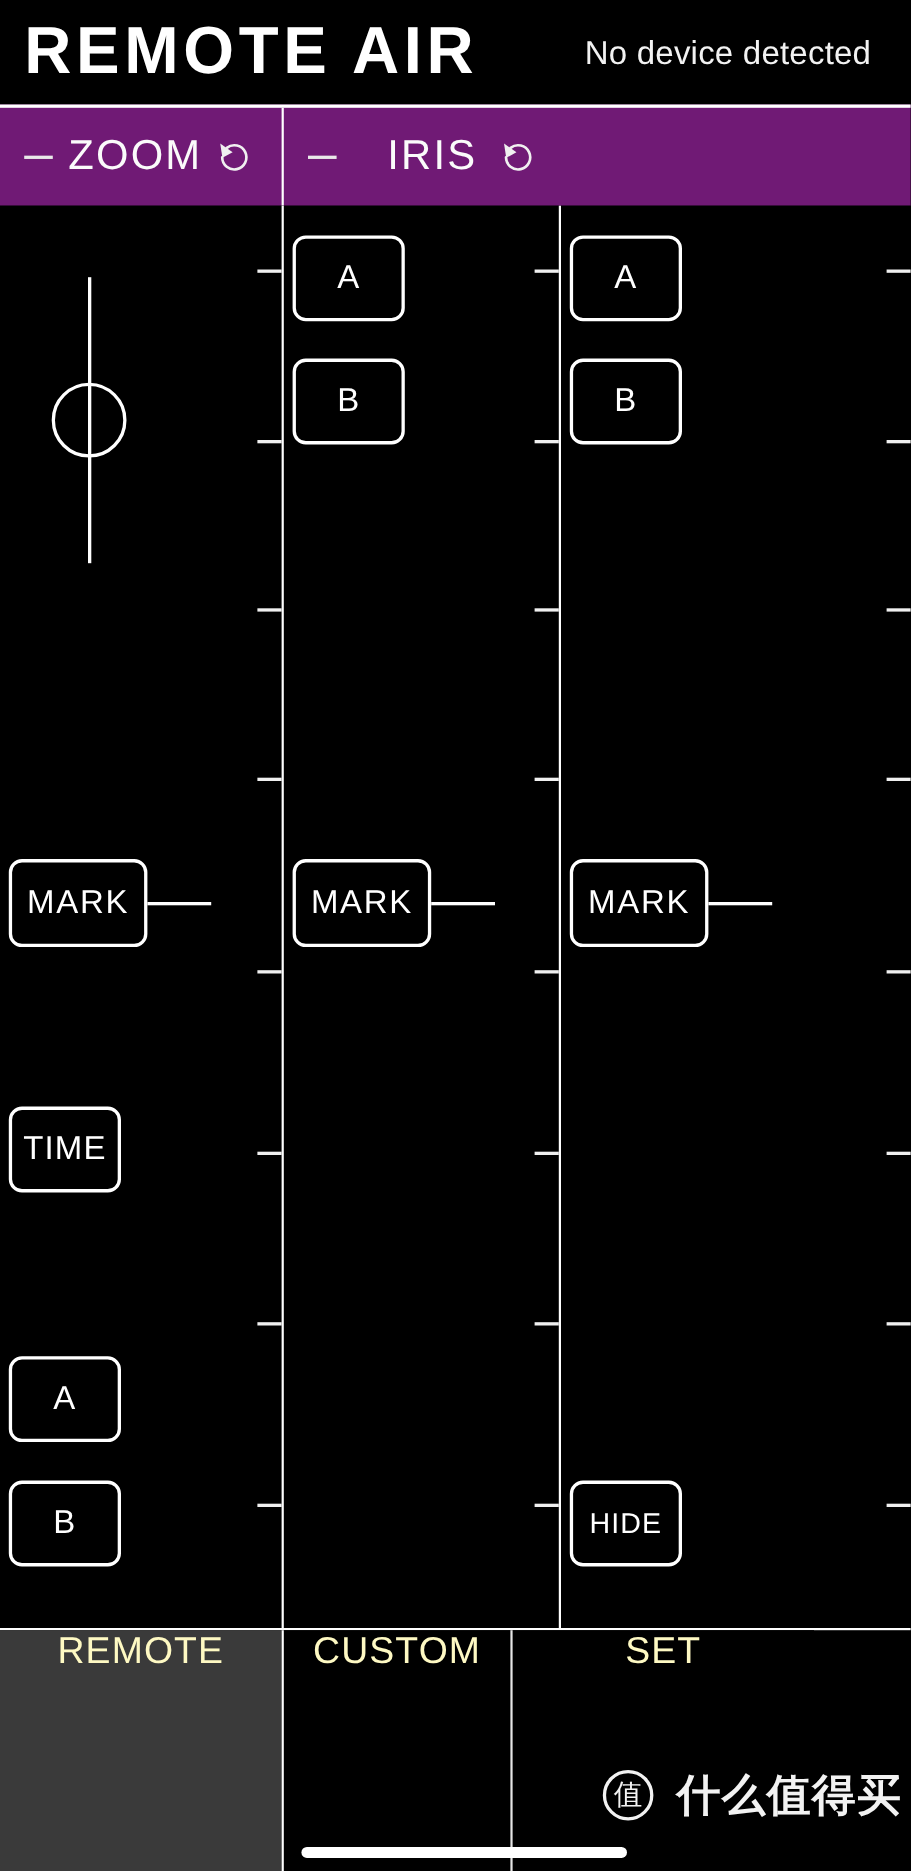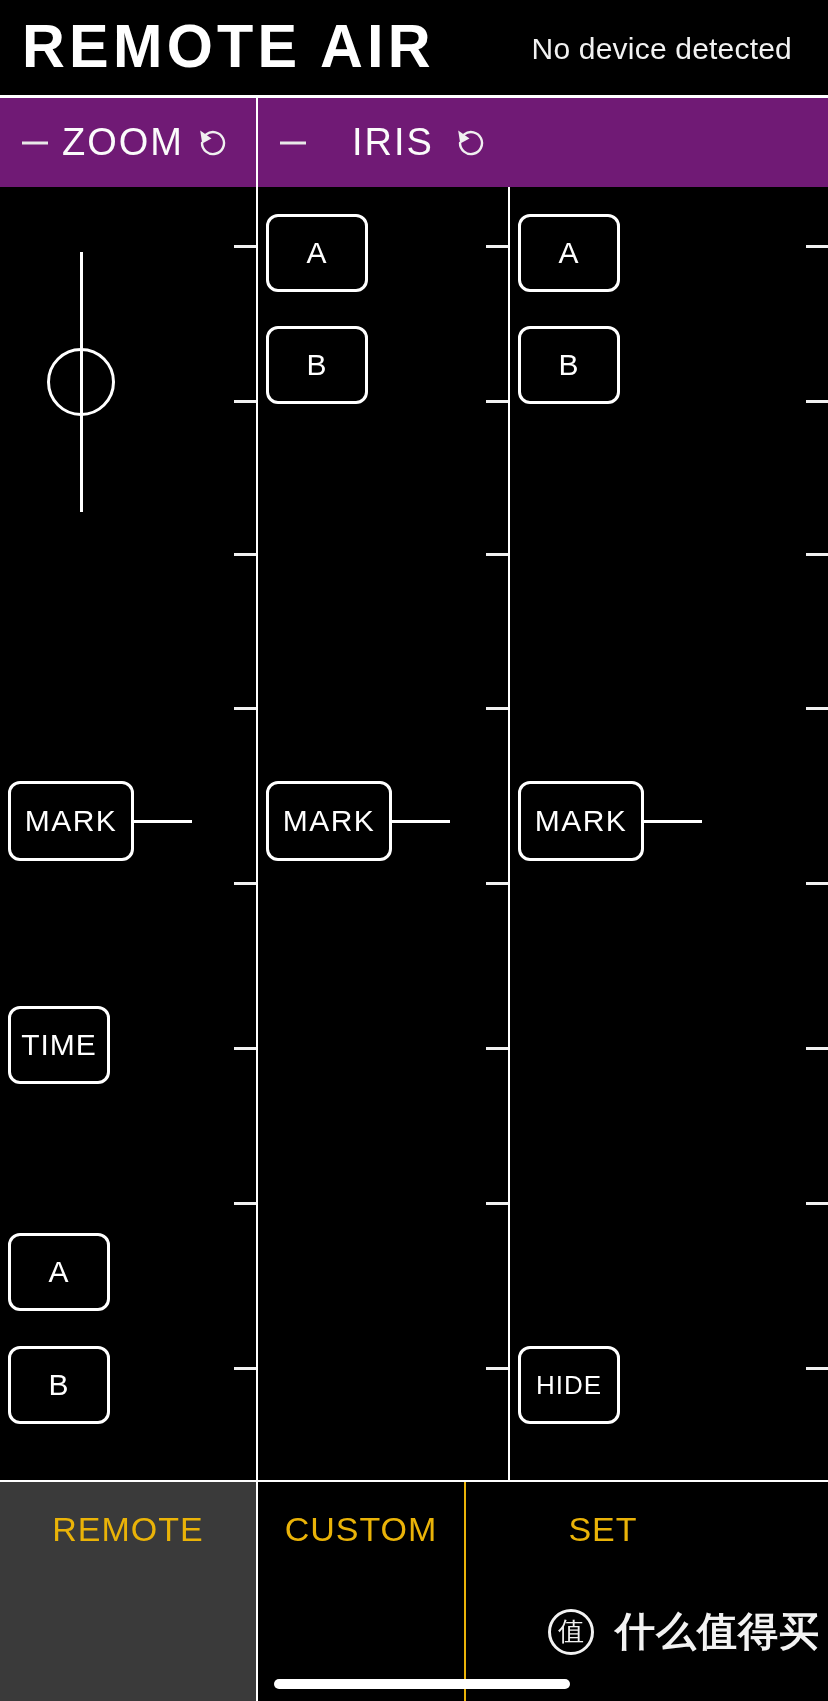--- a/index.html
+++ b/index.html
@@ -219,28 +219,27 @@
     border-top: 2px solid #ffffff;
     box-sizing: border-box;
   }
   .tab {
     position: relative;
     height: 100%;
     display: flex;
     align-items: flex-start;
     justify-content: center;
     box-sizing: border-box;
-    padding-top: 28px;
     font-size: 34px;
     letter-spacing: 1px;
-    color: #eab308;
+    color: #fef9c3;
   }
   .tab.t1 { width: 256px; background: #3a3a3a; }
   .tab.t2 { width: 208px; background: #000000; border-left: 2px solid #ffffff; }
-  .tab.t3 { width: 276px; background: #000000; border-left: 2px solid #eab308; }
+  .tab.t3 { width: 276px; background: #000000; border-left: 2px solid #e5e5e5; }
 
   .home-indicator {
     position: absolute;
     left: 274px;
     bottom: 12px;
     width: 296px;
     height: 10px;
     border-radius: 5px;
     background: #ffffff;
   }

